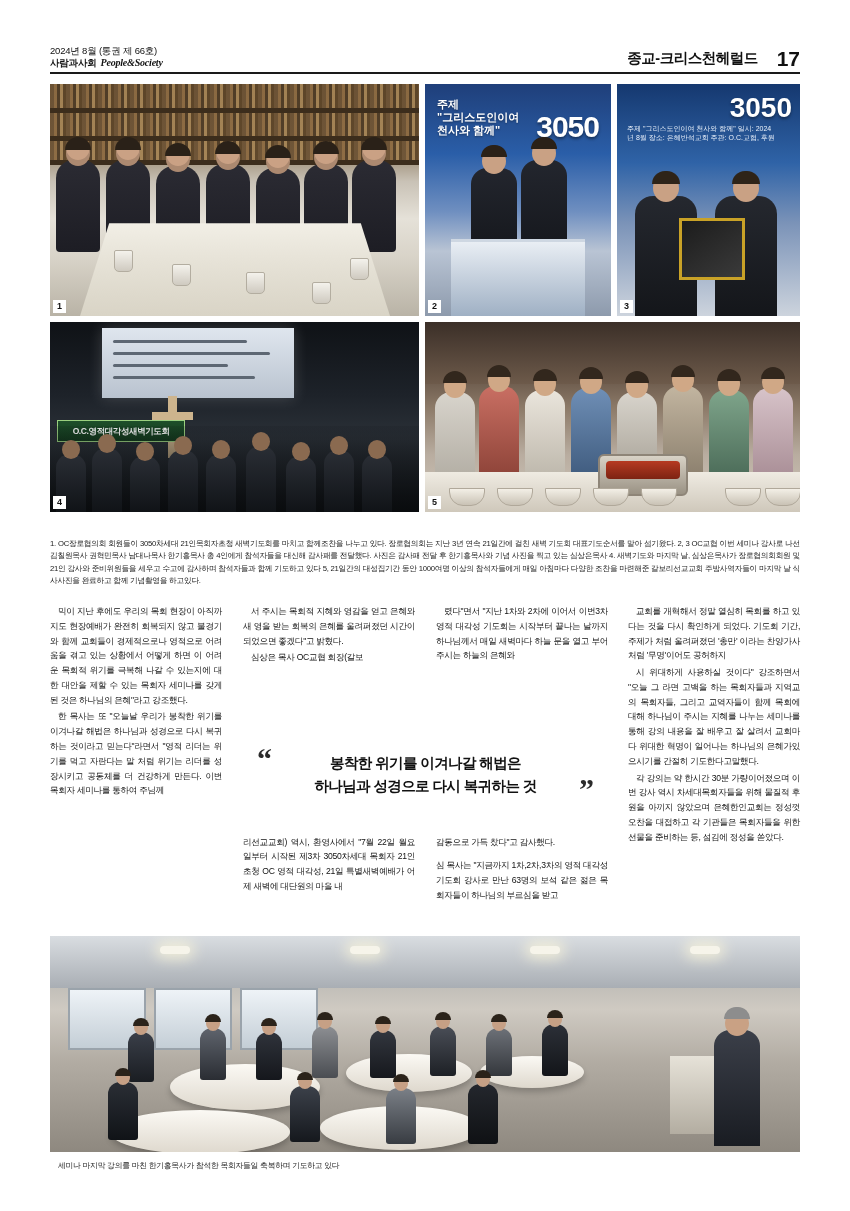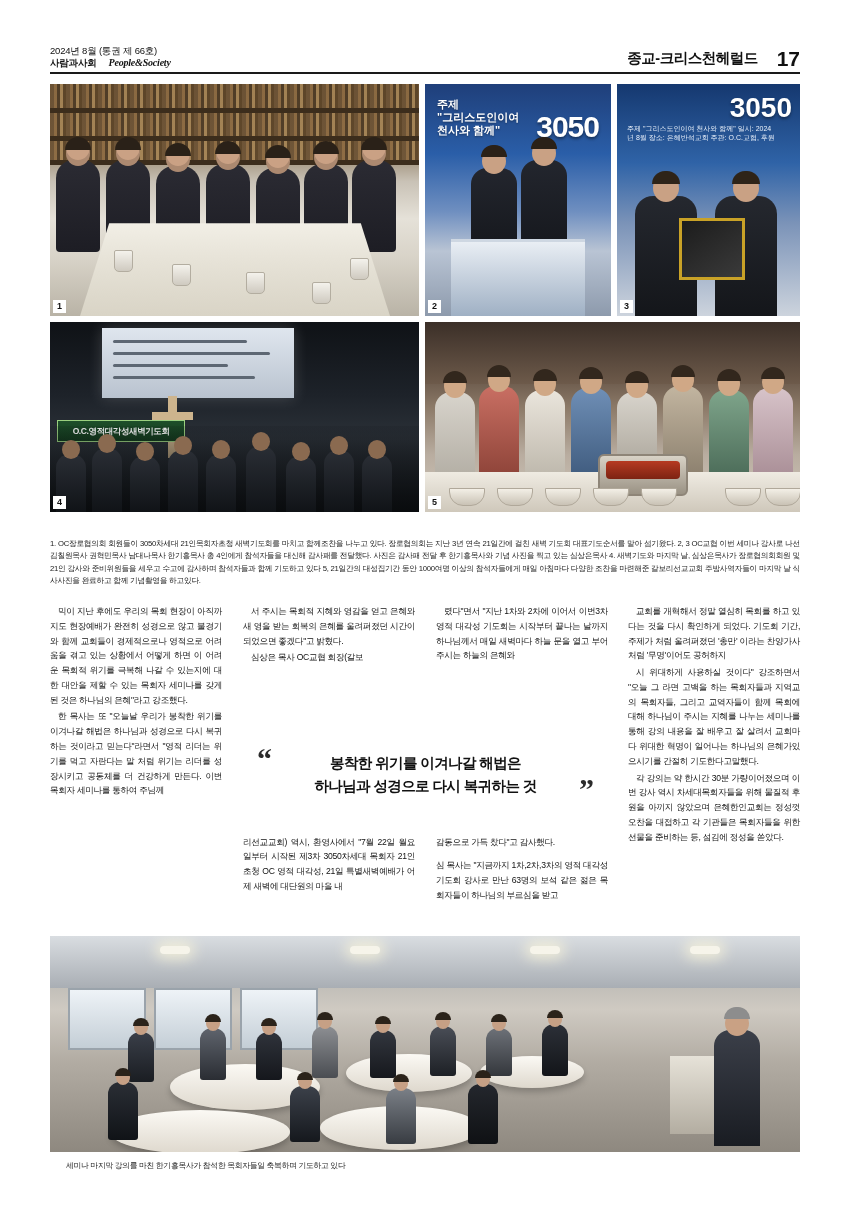--- a/index.html
+++ b/index.html
@@ -49,21 +49,21 @@
     font-size: 9.5px;
     color: #111;
     letter-spacing: -0.2px;
     font-weight: 700;
   }
   .masthead-brand .en {
     font-family: "Liberation Serif", serif;
     font-style: italic;
     font-weight: 700;
     font-size: 10px;
-    margin-left: 12px;
+    margin-left: 4px;
   }
   .masthead-right {
     display: flex;
     align-items: flex-end;
     gap: 19px;
   }
   .masthead-section {
     font-size: 14.5px;
     font-weight: 700;
     letter-spacing: -0.5px;
@@ -404,27 +404,26 @@
   .bp-speaker {
     position:absolute; right:40px; bottom:6px; width:46px; height:116px;
     border-radius:16px 16px 0 0;
     background:linear-gradient(180deg,#3b3f49,#191c22);
   }
   .bp-speaker .h{position:absolute;top:-20px;left:50%;margin-left:-12px;width:24px;height:26px;border-radius:50%;background:#c9a184;}
   .bp-speaker .h:after{content:"";position:absolute;left:-1px;top:-3px;width:26px;height:12px;border-radius:12px 12px 0 0;background:#8d8d8d;}
 
   .bottom-caption {
     position: absolute;
-    left: 66px;
+    left: 58px;
     top: 1160px;
     width: 750px;
     font-size: 7.8px;
     color: #1a1a1a;
     letter-spacing: -0.25px;
-    font-family: Liberation Serif, serif;
   }
 </style>
 </head>
 <body>
 
 <div class="page">
 
   <div class="masthead">
     <div class="masthead-left">
       <div class="masthead-issue">2024년 8월 (통권 제 66호)</div>
@@ -601,21 +600,21 @@
         <div class="badge">5</div>
       </div>
     </div>
   </div>
 
   <div class="photo-caption">1. OC장로협의회 회원들이 3050차세대 21인목회자초청 새벽기도회를 마치고 함께조찬을 나누고 있다. 장로협의회는 지난 3년 연속 21일간에 걸친 새벽 기도회 대표기도순서를 맡아 섬기왔다. 2, 3 OC교협 이번 세미나 강사로 나선 김칠원목사 권혁민목사 남대나목사 한기홍목사 총 4인에게 참석자들을 대신해 감사패를 전달했다. 사진은 감사패 전달 후 한기홍목사와 기념 사진을 찍고 있는 심상은목사 4. 새벽기도와 마지막 날, 심상은목사가 장로협의회회원 및 21인 강사와 준비위원들을 세우고 수고에 감사하며 참석자들과 함께 기도하고 있다 5, 21일간의 대성집기간 동안 1000여명 이상의 참석자들에게 매일 아침마다 다양한 조찬을 마련해준 갈보리선교교회 주방사역자들이 마지막 날 식사사진을 완료하고 함께 기념촬영을 하고있다.</div>
 
   <div class="article">
 
     <div class="col c1">
-      <p>믹이 지난 후에도 우리의 목회 현장이 아직까지도 현장예배가 완전히 성경으로 않고 불경기와 함께 교회들이 경제적으로나 영적으로 어려움을 겪고 있는 상황에서 어떻게 하면 이 어려운 목회적 위기를 극복해 나갈 수 있는지에 대한 대안을 제할 수 있는 목회자 세미나를 갖게 된 것은 하나님의 은혜"라고 강조했다.</p>
+      <p>믹이 지난 후에도 우리의 목회 현장이 아직까지도 현장예배가 완전히 회복되지 않고 불경기와 함께 교회들이 경제적으로나 영적으로 어려움을 겪고 있는 상황에서 어떻게 하면 이 어려운 목회적 위기를 극복해 나갈 수 있는지에 대한 대안을 제할 수 있는 목회자 세미나를 갖게 된 것은 하나님의 은혜"라고 강조했다.</p>
       <p>한 목사는 또 "오늘날 우리가 봉착한 위기를 이겨나갈 해법은 하나님과 성경으로 다시 복귀하는 것이라고 믿는다"라면서 "영적 리더는 위기를 먹고 자란다는 말 처럼 위기는 리더를 성장시키고 공동체를 더 건강하게 만든다. 이번 목회자 세미나를 통하여 주님께</p>
     </div>
 
     <div class="col c2" style="height:118px; overflow:hidden">
       <p>서 주시는 목회적 지혜와 영감을 얻고 은혜와 새 영을 받는 회복의 은혜를 울려퍼졌던 시간이 되었으면 좋겠다"고 밝혔다.</p>
       <p>심상은 목사 OC교협 회장(갈보</p>
     </div>
 
     <div class="col c3" style="height:118px; overflow:hidden">
       <p>렸다"면서 "지난 1차와 2차에 이어서 이번3차 영적 대각성 기도회는 시작부터 끝나는 날까지 하나님께서 매일 새벽마다 하늘 문을 열고 부어주시는 하늘의 은혜와</p>

